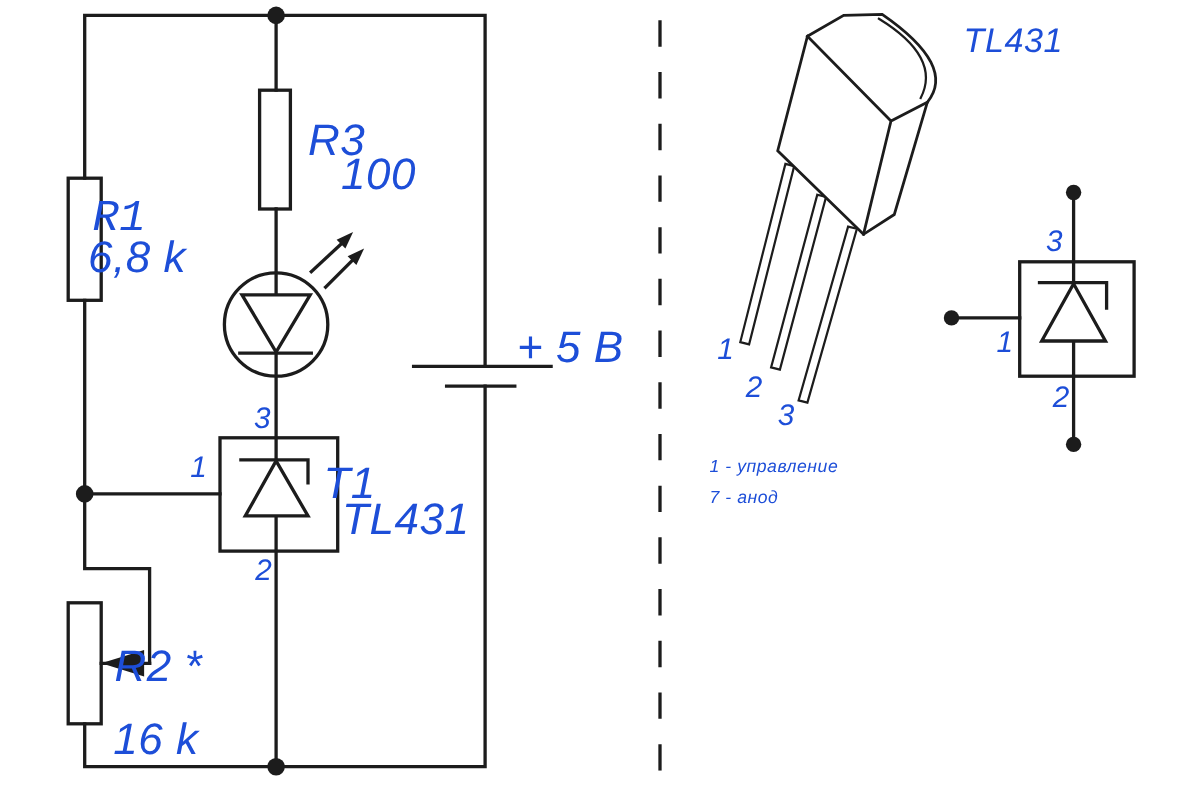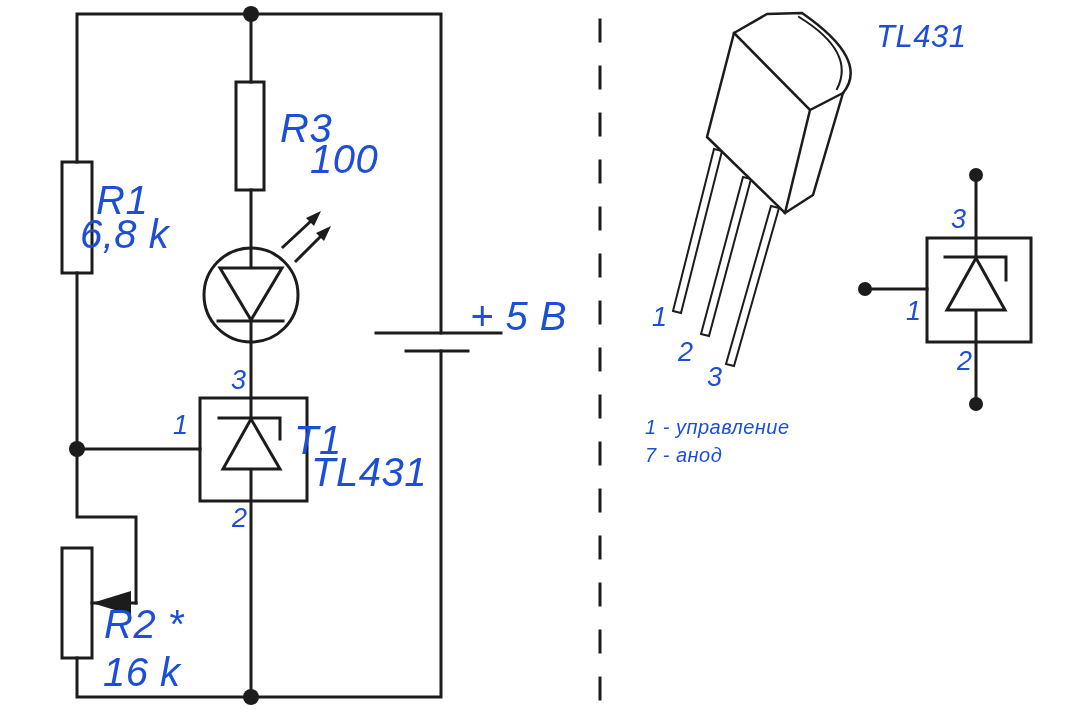--- a/index.html
+++ b/index.html
@@ -24,21 +24,21 @@
     position: absolute;
     font-family: "Liberation Sans", sans-serif;
     font-style: italic;
     color: #1d4ed8;
     white-space: nowrap;
     line-height: 1.1;
     letter-spacing: 0.5px;
   }
   .sz-comp { font-size: 40px; }   
   .sz-pin  { font-size: 27px; }   
-  .sz-leg  { font-size: 20px; }   
+  .sz-leg  { font-size: 16px; }   
   .sz-ttl  { font-size: 31px; }   
 </style>
 </head>
 <body>
 
 <div class="stage">
 
   <svg width="1078" height="719" viewBox="0 0 1078 719">
     <g stroke="#1c1c1c" stroke-width="3" fill="none" stroke-linecap="square" stroke-linejoin="miter">
 
@@ -89,27 +89,27 @@
       <path d="M976,182 V257 M976,310 V397"></path>
       <path d="M945,257 H1006 V280"></path>
       <polygon points="976,258 947,310 1005,310" fill="#ffffff"></polygon>
       <path d="M872,289 H927"></path>
       <circle cx="976" cy="175" r="7" fill="#1c1c1c" stroke="none"></circle>
       <circle cx="865" cy="289" r="7" fill="#1c1c1c" stroke="none"></circle>
       <circle cx="976" cy="404" r="7" fill="#1c1c1c" stroke="none"></circle>
     </g>
   </svg>
 
-  <div class="lbl sz-comp" style="left:96px; top:178px;">R1</div>
+  <div class="lbl sz-comp" style="left:84px; top:178px;font-family:Liberation Mono, monospace;">R1</div>
   <div class="lbl sz-comp" style="left:80px;  top:212px;">6,8 k</div>
 
   <div class="lbl sz-comp" style="left:280px; top:106px;">R3</div>
   <div class="lbl sz-comp" style="left:278px; top:137px;margin-left:32px;">100</div>
 
-  <div class="lbl sz-comp" style="left:104px; top:602px;">R2 *</div>
+  <div class="lbl sz-comp" style="left:104px; top:584px;">R2 *</div>
   <div class="lbl sz-comp" style="left:103px; top:650px;">16 k</div>
 
   <div class="lbl sz-comp" style="left:470px; top:294px;">+ 5 В</div>
 
   <div class="lbl sz-pin" style="left:231px; top:366px;">3</div>
   <div class="lbl sz-pin" style="left:173px; top:411px;">1</div>
   <div class="lbl sz-pin" style="left:232px; top:504px;">2</div>
 
   <div class="lbl sz-comp" style="left:294px; top:418px;">T1</div>
   <div class="lbl sz-comp" style="left:311px; top:450px;">TL431</div>

